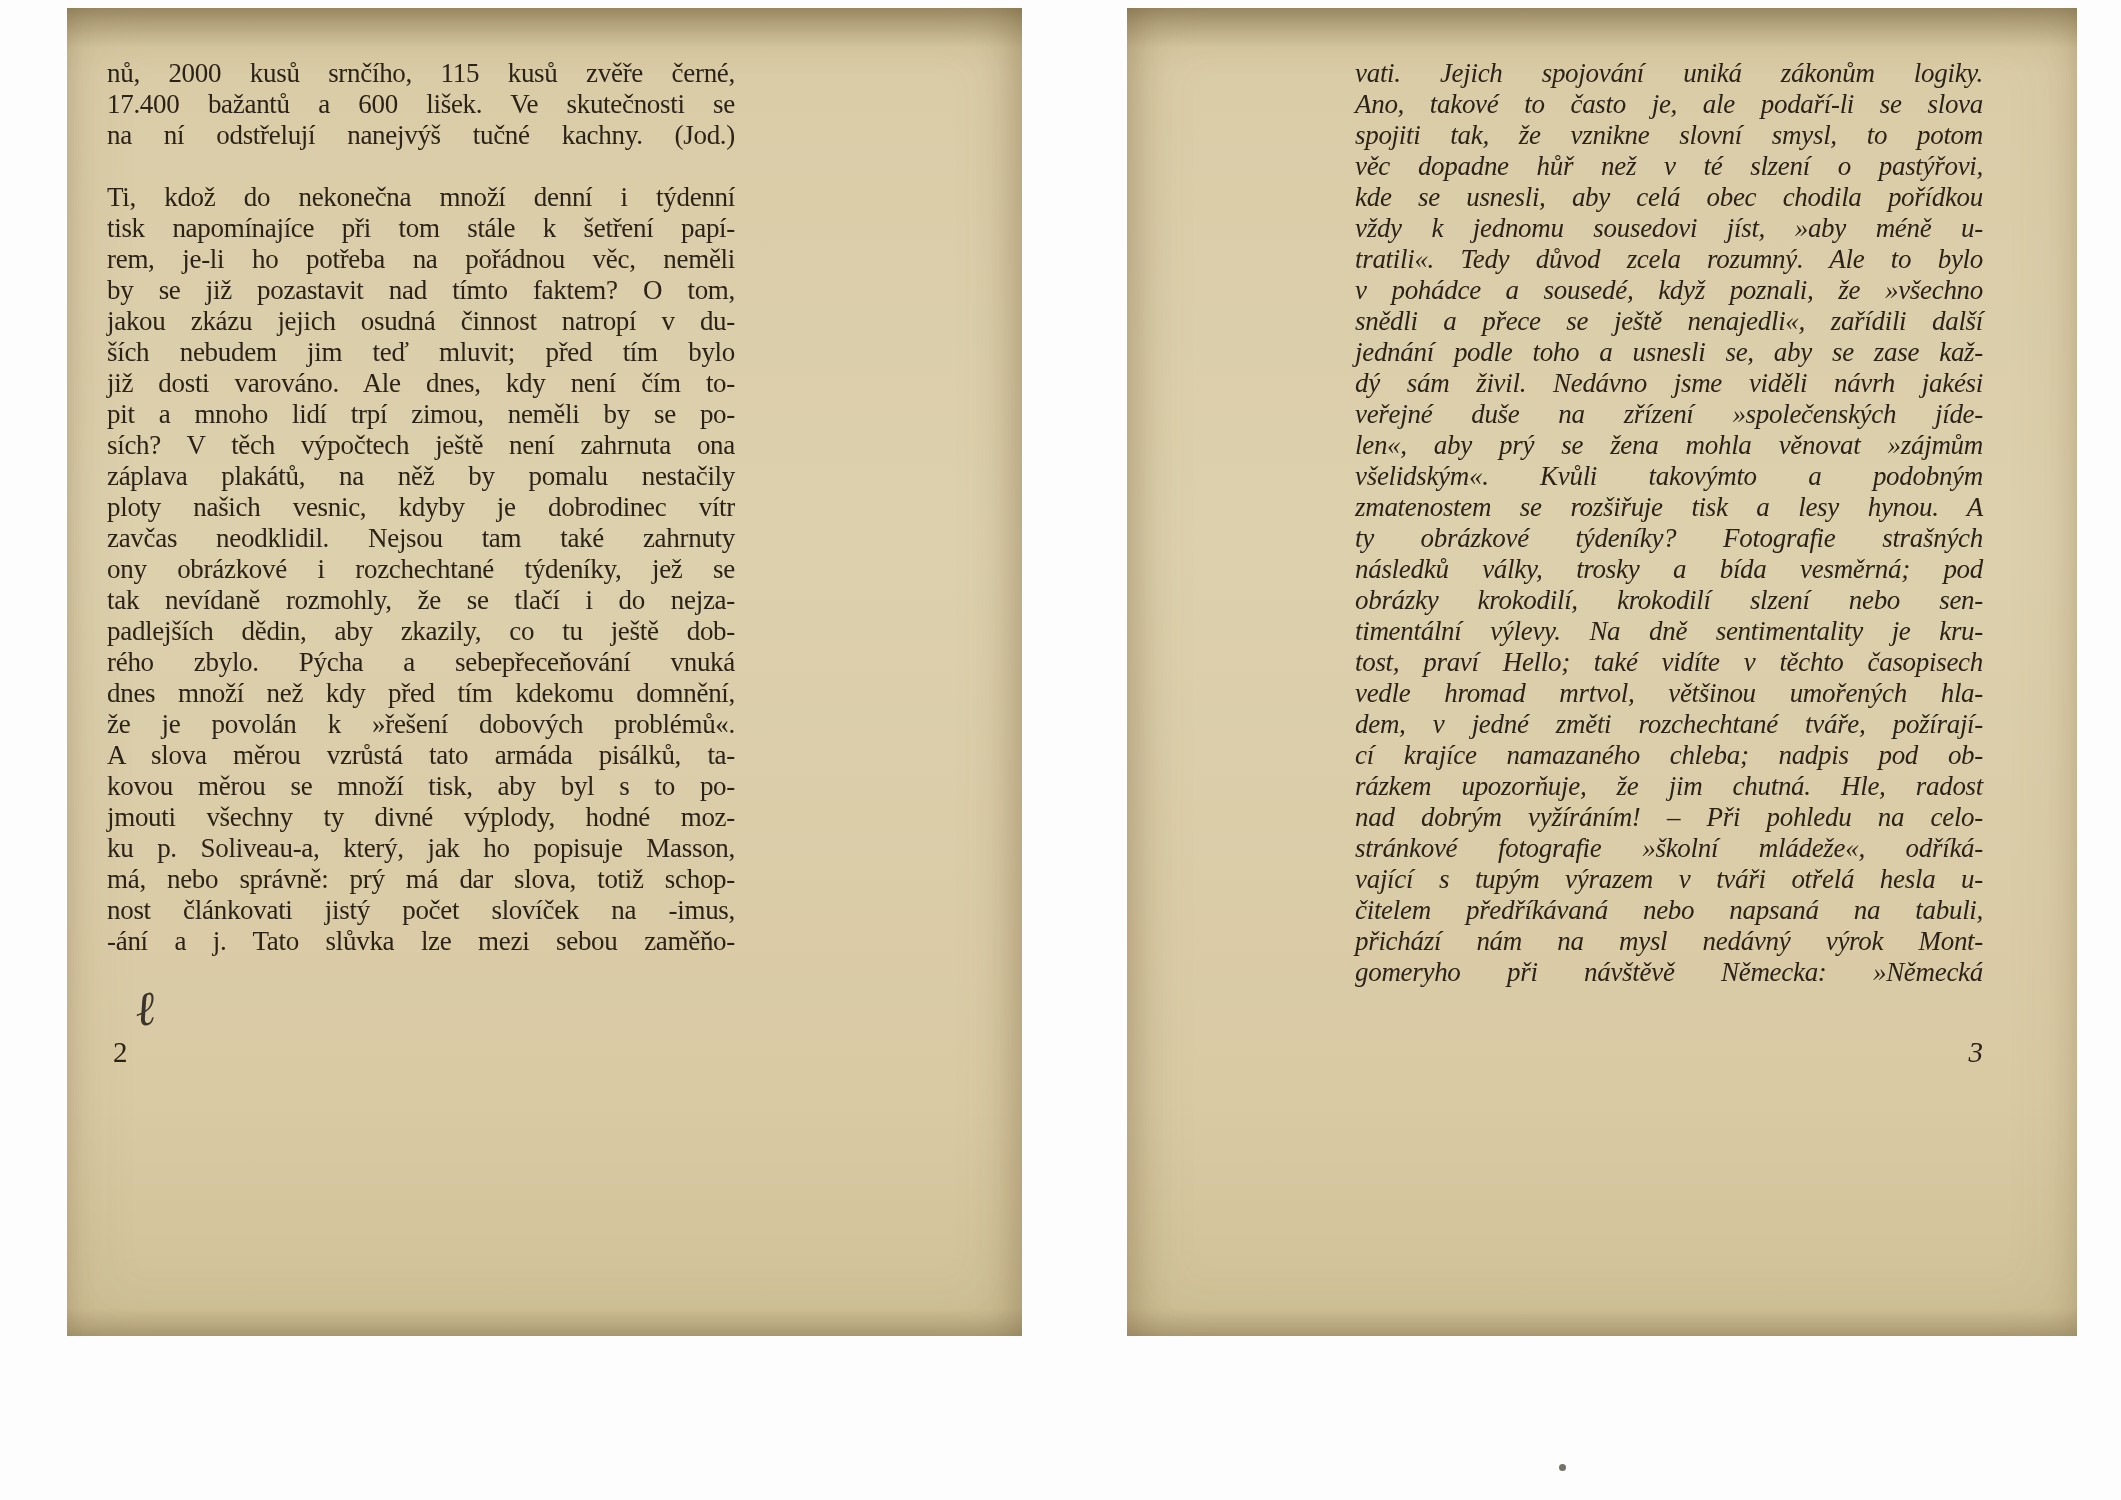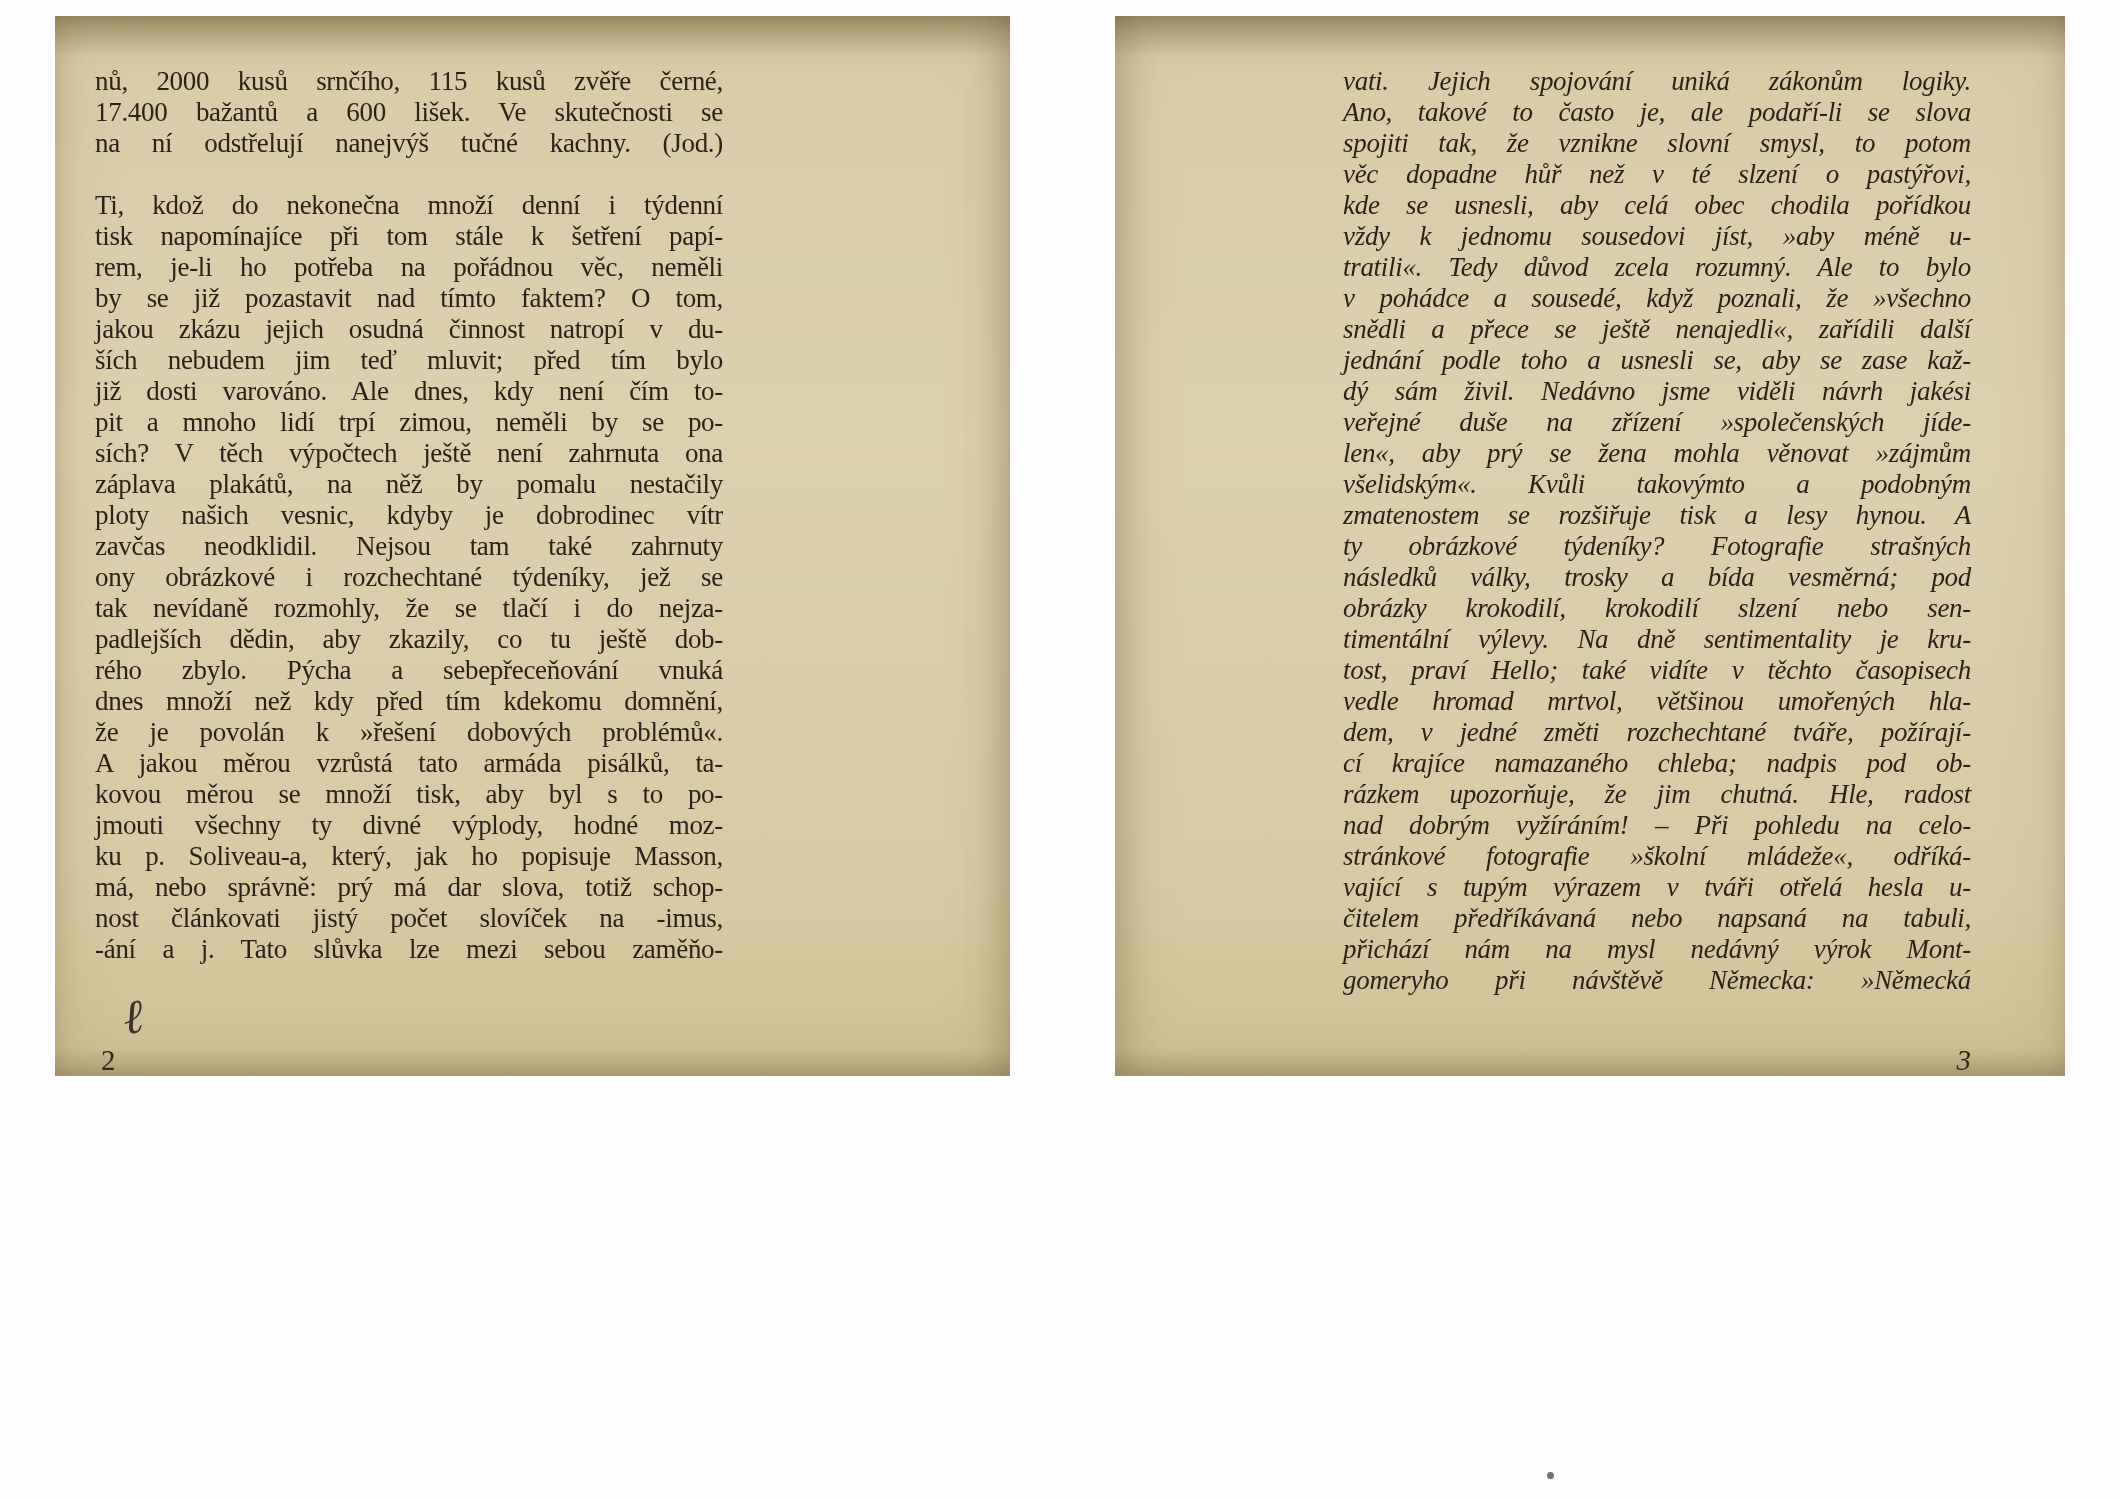--- a/index.html
+++ b/index.html
@@ -12,24 +12,25 @@
   }
   .spread {
     position: relative;
     width: 2121px;
     height: 1500px;
     background: #fdfdfd;
     overflow: hidden;
   }
   .page {
     position: absolute;
-    top: 16px;
-    height: 1060px;
+    top: 8px;
+    height: 1328px;
     background-color: #d8caa5;
     background-image: linear-gradient(180deg, #cfc096 0%, #dacca7 5%, #ddd0ad 40%, #d9caa4 82%, #cfc096 100%);
+    margin-left: 12px;
   }
   .page-left {
     left: 55px;
     width: 955px;
     box-shadow: inset -22px 0 34px -14px rgba(110,88,50,0.35), inset 14px 0 26px -14px rgba(110,88,50,0.28), inset 0 0 70px rgba(125,100,58,0.16);
   }
   .page-right {
     left: 1115px;
     width: 950px;
     box-shadow: inset 22px 0 34px -14px rgba(110,88,50,0.32), inset -14px 0 26px -14px rgba(110,88,50,0.25), inset 0 0 70px rgba(125,100,58,0.16);
@@ -124,21 +125,21 @@
           <div class="line">sích? V těch výpočtech ještě není zahrnuta ona</div>
           <div class="line">záplava plakátů, na něž by pomalu nestačily</div>
           <div class="line">ploty našich vesnic, kdyby je dobrodinec vítr</div>
           <div class="line">zavčas neodklidil. Nejsou tam také zahrnuty</div>
           <div class="line">ony obrázkové i rozchechtané týdeníky, jež se</div>
           <div class="line">tak nevídaně rozmohly, že se tlačí i do nejza-</div>
           <div class="line">padlejších dědin, aby zkazily, co tu ještě dob-</div>
           <div class="line">rého zbylo. Pýcha a sebepřeceňování vnuká</div>
           <div class="line">dnes množí než kdy před tím kdekomu domnění,</div>
           <div class="line">že je povolán k »řešení dobových problémů«.</div>
-          <div class="line">A jakou měrou vzrůstá tato armáda pisálků, ta-</div>
+          <div class="line">A slova měrou vzrůstá tato armáda pisálků, ta-</div>
           <div class="line">kovou měrou se množí tisk, aby byl s to po-</div>
           <div class="line">jmouti všechny ty divné výplody, hodné moz-</div>
           <div class="line">ku p. Soliveau-a, který, jak ho popisuje Masson,</div>
           <div class="line">má, nebo správně: prý má dar slova, totiž schop-</div>
           <div class="line">nost článkovati jistý počet slovíček na -imus,</div>
           <div class="line">-ání a j. Tato slůvka lze mezi sebou zaměňo-</div>
         </div>
       </div>
     <div class="hand-mark">ℓ</div>
     <div class="page-number pn-left">2</div>

